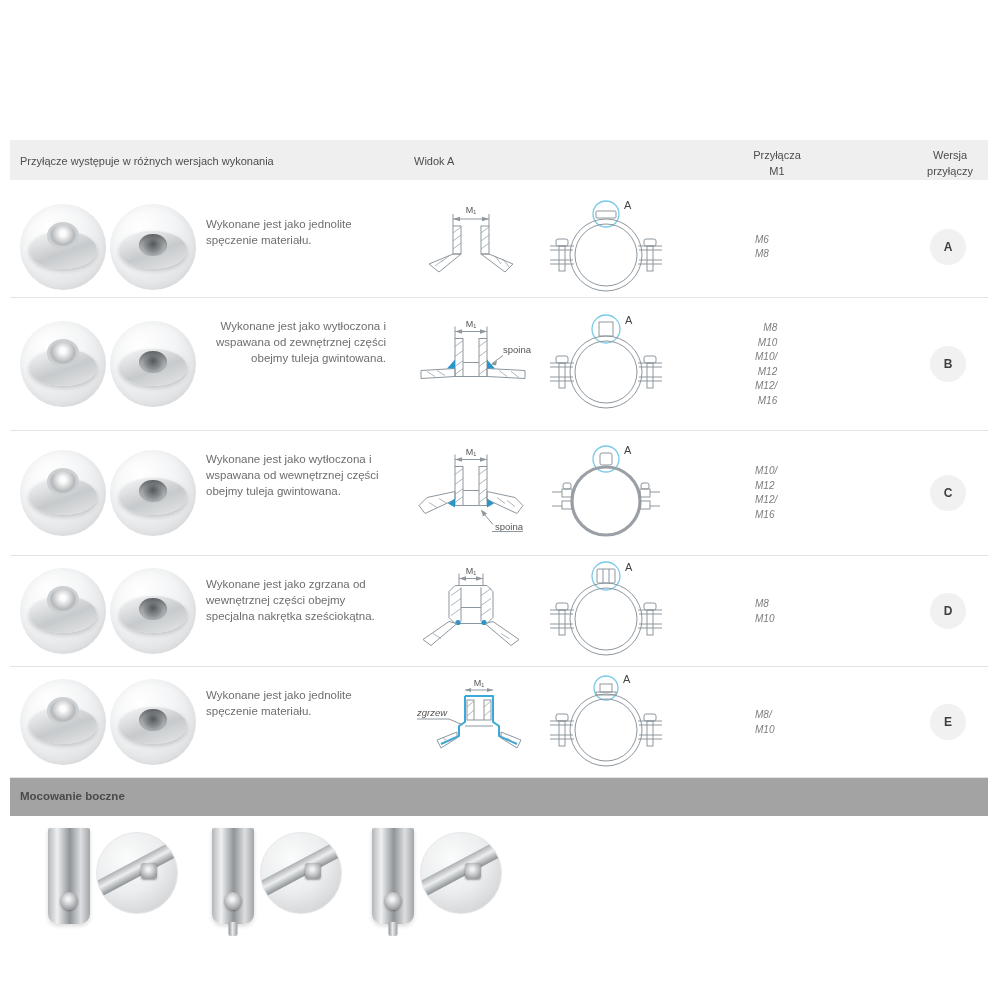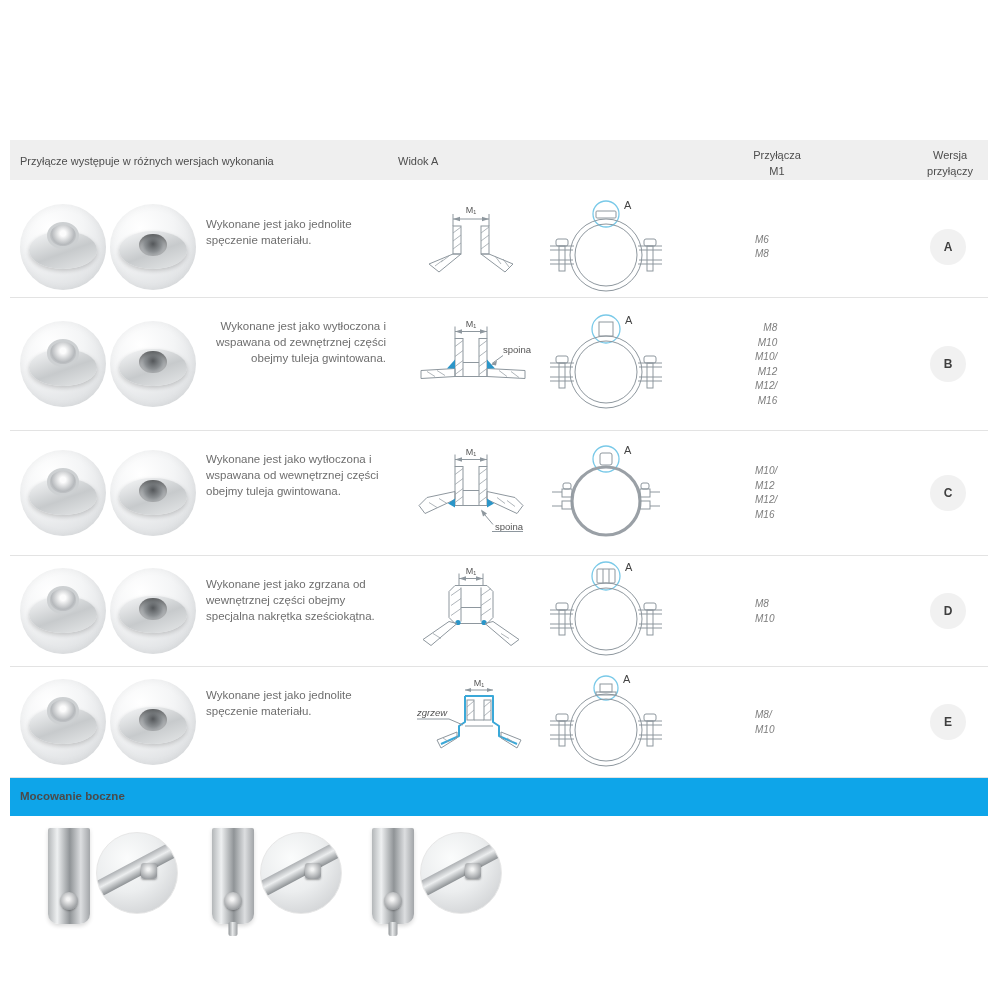--- a/index.html
+++ b/index.html
@@ -5,21 +5,21 @@
   html,body { margin:0; padding:0; background:#fff; }
   .page { position:relative; width:1000px; height:1000px; background:#fff;
           font-family:"Liberation Sans", sans-serif; overflow:hidden; }
 
   .title { position:absolute; left:10px; top:72px; font-size:23px; font-weight:bold;
            color:#1d3a76; line-height:1.22; white-space:pre-line; }
 
   .header-bar { position:absolute; left:10px; top:140px; width:978px; height:40px;
                 background:#efefef; }
   .hdr-left { position:absolute; left:10px; top:15px; font-size:11px; color:#4d4d4d; }
-  .hdr-view { position:absolute; left:388px; top:15px; font-size:11px; color:#4d4d4d; }
+  .hdr-view { position:absolute; left:404px; top:15px; font-size:11px; color:#4d4d4d; }
   .hdr-c { position:absolute; top:8px; width:110px; text-align:center; font-size:11px;
            color:#4d4d4d; line-height:1.45; white-space:pre-line; }
   .hdr-thread { left:712px; }
   .hdr-version { left:885px; }
 
   .rows { position:absolute; left:10px; top:196px; width:978px; }
   .row { position:relative; border-bottom:1px solid #e3e3e3; }
   .r1 { height:101px; } .r2 { height:132px;text-align:right; } .r3 { height:124px; }
   .r4 { height:110px; } .r5 { height:110px; }
 
@@ -45,21 +45,21 @@
   .clamp { position:absolute; left:520px; top:50%; transform:translateY(-50%); }
 
   .sizes { position:absolute; left:745px; top:50%; transform:translateY(-50%);
            font-size:10px; color:#7c7c7c; line-height:1.45; white-space:pre-line;font-style:italic; }
 
   .version { position:absolute; left:920px; top:50%; transform:translateY(-50%);
              width:36px; height:36px; border-radius:50%; background:#f1f1f1;
              display:flex; align-items:center; justify-content:center;
              font-size:12px; font-weight:bold; color:#3f3f3f; }
 
-  .side-bar { position:absolute; left:10px; top:778px; width:978px; height:38px; background:#0ea5e9; }
+  .side-bar { position:absolute; left:10px; top:778px; width:978px; height:38px; background:#a3a3a3; }
   .side-bar span { position:absolute; left:10px; top:12px; font-size:11.5px;
                    font-weight:bold; color:#4a4a4a; }
 
   .mounts { position:absolute; left:10px; top:824px; width:978px; height:130px; }
   .strip { position:absolute; top:4px; width:42px; height:96px; border-radius:2px 2px 10px 10px;
            background: linear-gradient(90deg,#b4b7b9 0%, #eef0f1 22%, #90949
 7 52%, #dcdee0 78%, #a3a6a9 100%);
            box-shadow: 0 2px 4px rgba(0,0,0,0.15); }
   .strip { background: linear-gradient(90deg,#b4b7b9 0%, #eef0f1 22%, #909497 52%, #dcdee0 78%, #a3a6a9 100%); }
   .strip .bolt { position:absolute; left:50%; bottom:14px; transform:translateX(-50%);

